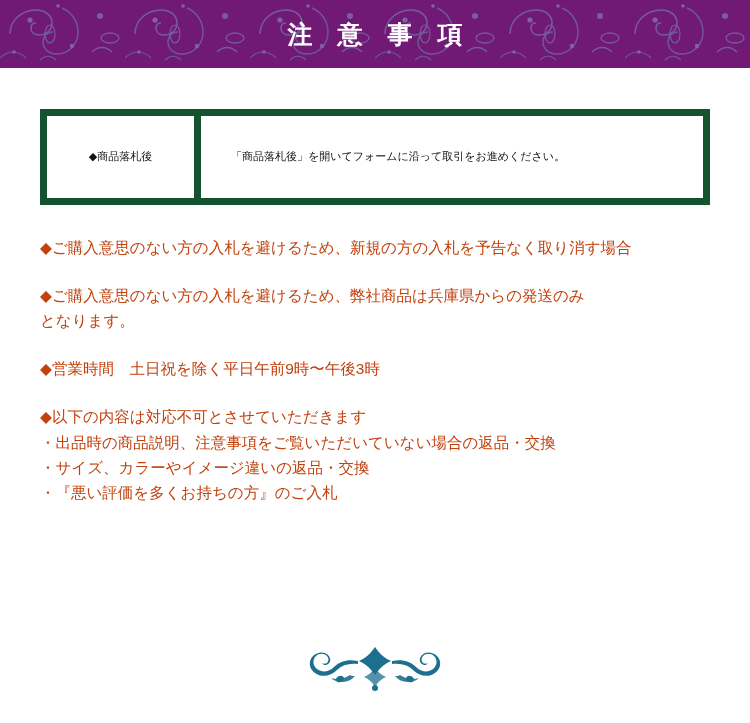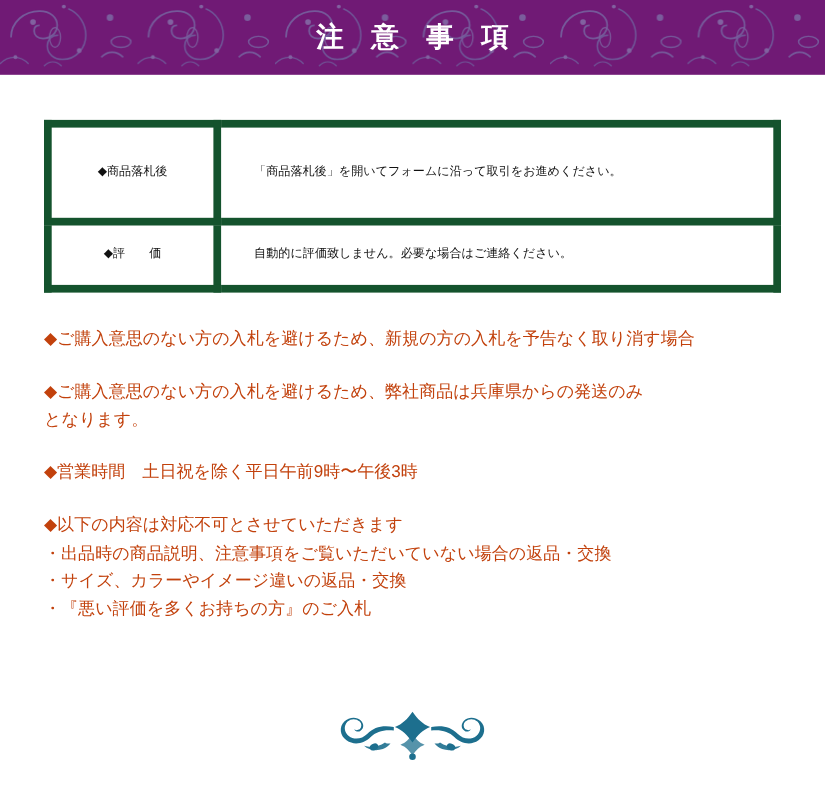--- a/index.html
+++ b/index.html
@@ -132,24 +132,20 @@
   </div>
 
   <div class="content">
 
     <table class="info-table">
       <tbody>
         <tr class="row-1">
           <td class="label">◆商品落札後</td>
           <td class="value">「商品落札後」を開いてフォームに沿って取引をお進めください。</td>
         </tr>
-        <tr class="row-2">
-          <td class="label">◆評　　価</td>
-          <td class="value">自動的に評価致しません。必要な場合はご連絡ください。</td>
-        </tr>
       </tbody>
     </table>
 
     <div class="notes">
 
       <div class="note-block">
         <span class="note-line">◆ご購入意思のない方の入札を避けるため、新規の方の入札を予告なく取り消す場合</span>
       </div>
 
       <div class="note-block">

